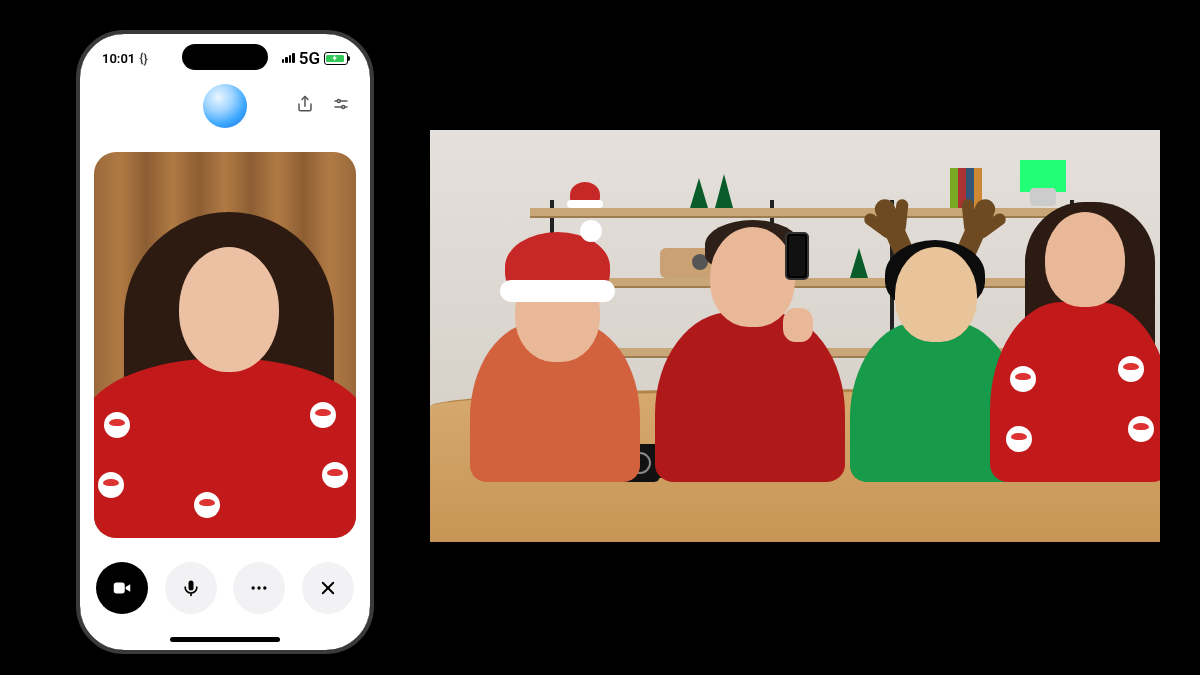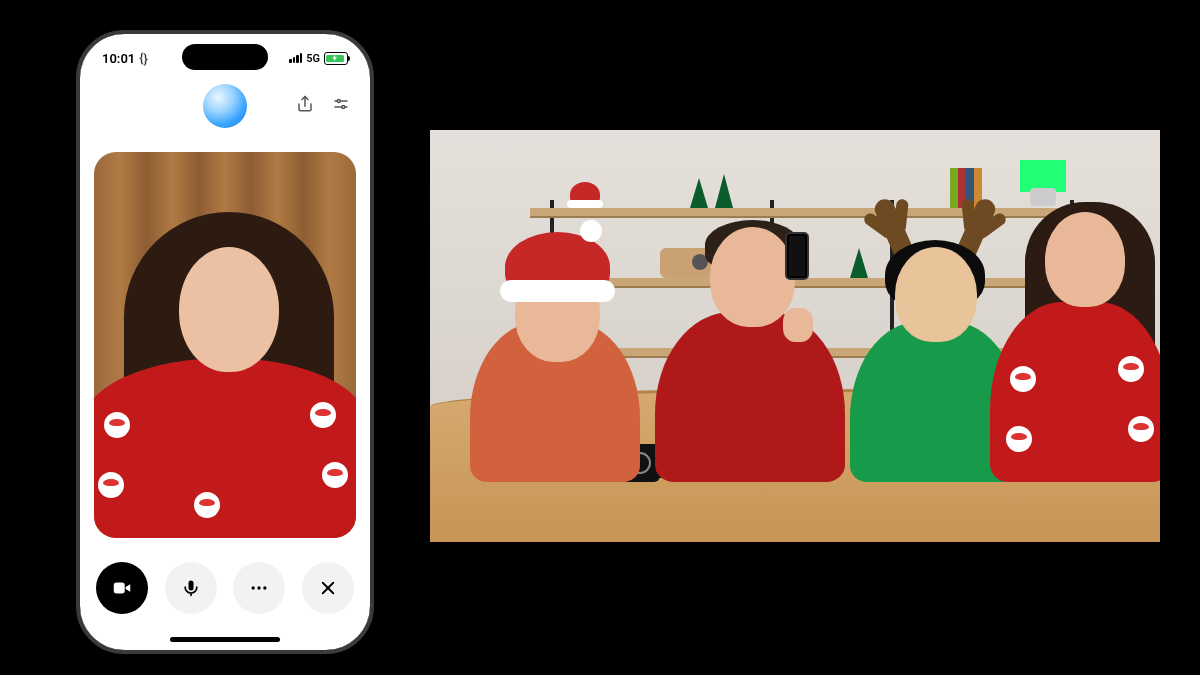--- a/index.html
+++ b/index.html
@@ -327,21 +327,21 @@
           <span>10:01</span>
           <span style="font-weight:500;opacity:.8">{}</span>
         </div>
         <div class="status-right">
           <span class="signal-bars">
             <span></span>
               <span></span>
               <span></span>
               <span></span>
           </span>
-          <span style="font-size:11px;font-weight:600">5G</span>
+          <span style="font-size:17px;font-weight:600">5G</span>
           <span class="battery">
             <span class="battery-fill">
               <svg viewBox="0 0 24 24" fill="#fff">
                   <path d="M13 2 4 14h6l-1 8 9-12h-6z"></path>
                 </svg>
             </span>
           </span>
         </div>
       </div>
 

